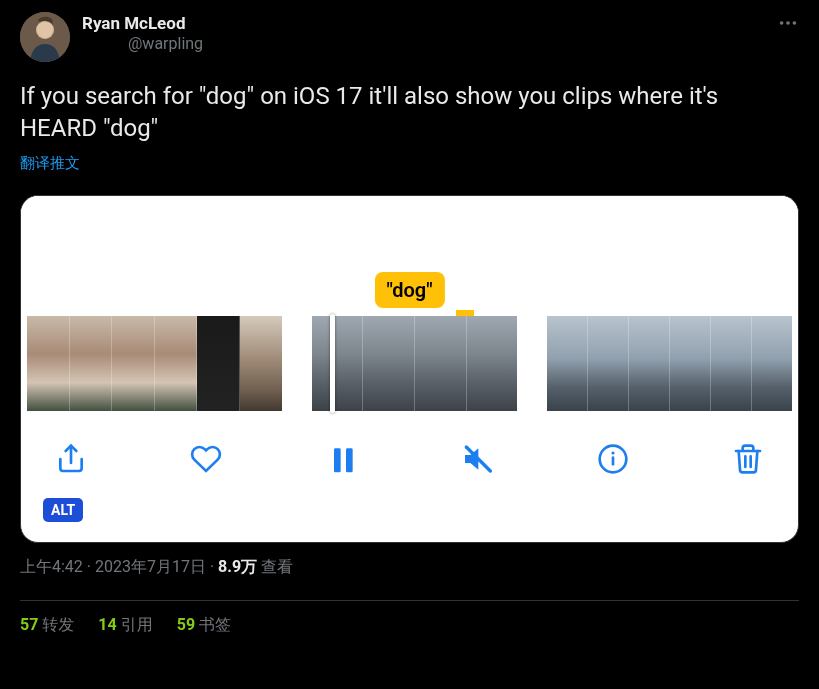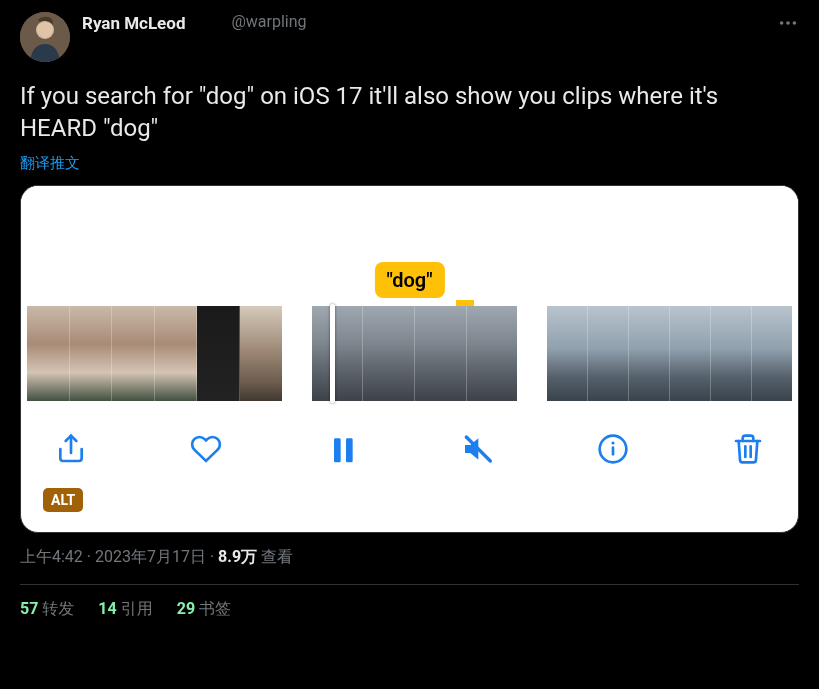--- a/index.html
+++ b/index.html
@@ -24,21 +24,21 @@
   .avatar {
     width: 50px;
     height: 50px;
     border-radius: 50%;
     overflow: hidden;
     flex-shrink: 0;
     background: linear-gradient(135deg, #8a6d5a 0%, #3a2f2a 100%);
     position: relative;
   }
   .avatar svg { width: 100%; height: 100%; }
-  .user-info { display: flex; flex-direction: row; }
+  .user-info { display: flex; flex-direction: column; }
   .display-name {
     font-weight: 700;
     font-size: 17px;
     color: #e7e9ea;
     line-height: 1.3;
   }
   .handle {
     color: #71767b;
     font-size: 16px;
     line-height: 1.3;
@@ -55,21 +55,21 @@
   .tweet-text {
     font-size: 24px;
     line-height: 1.35;
     color: #e7e9ea;
     margin-bottom: 8px;
   }
   .translate-link {
     color: #1d9bf0;
     font-size: 15px;
     cursor: pointer;
-    margin-bottom: 12px;
+    margin-bottom: 22px;
     display: inline-block;
   }
   .media-card {
     background: #fff;
     border-radius: 18px;
     border: 1px solid #2f3336;
     overflow: hidden;
     position: relative;
     margin-bottom: 14px;
     height: 348px;
@@ -149,45 +149,45 @@
     justify-content: center;
     cursor: pointer;
     width: 40px;
     height: 40px;
   }
   .tb-btn svg { width: 32px; height: 32px; }
   .alt-badge {
     position: absolute;
     left: 22px;
     bottom: 20px;
-    background: #a16207;
+    background: #1d4ed8;
     color: #fff;
     font-size: 14px;
     font-weight: 700;
     padding: 4px 8px;
     border-radius: 5px;
   }
   .meta-line {
     color: #71767b;
     font-size: 16px;
-    margin-bottom: 16px;
+    margin-bottom: 22px;
   }
   .meta-line .bold { color: #e7e9ea; font-weight: 700; }
   .divider {
     border: none;
     border-top: 1px solid #2f3336;
     margin: 0 0 14px 0;
   }
   .stats {
     display: flex;
     gap: 24px;
     color: #71767b;
     font-size: 16px;
   }
-  .stats .num { color: #86efac; font-weight: 700; margin-right: 4px; }
+  .stats .num { color: #84cc16; font-weight: 700; margin-right: 4px; }
   .stat { cursor: pointer; }
 </style>
 </head>
 <body>
 
 <div class="tweet">
 
   <div class="header">
     <div class="avatar">
       <svg viewBox="0 0 50 50">
@@ -295,16 +295,16 @@
 
   <div class="meta-line">
     <span>上午4:42</span><span> · </span><span>2023年7月17日</span><span> · </span><span class="bold">8.9万</span><span> 查看</span>
   </div>
 
   <hr class="divider">
 
   <div class="stats">
     <span class="stat"><span class="num">57</span><span>转发</span></span>
     <span class="stat"><span class="num">14</span><span>引用</span></span>
-    <span class="stat"><span class="num">29</span><span>书签</span></span>
+    <span class="stat"><span class="num">59</span><span>书签</span></span>
   </div>
 
 </div>
 
 </body></html>

